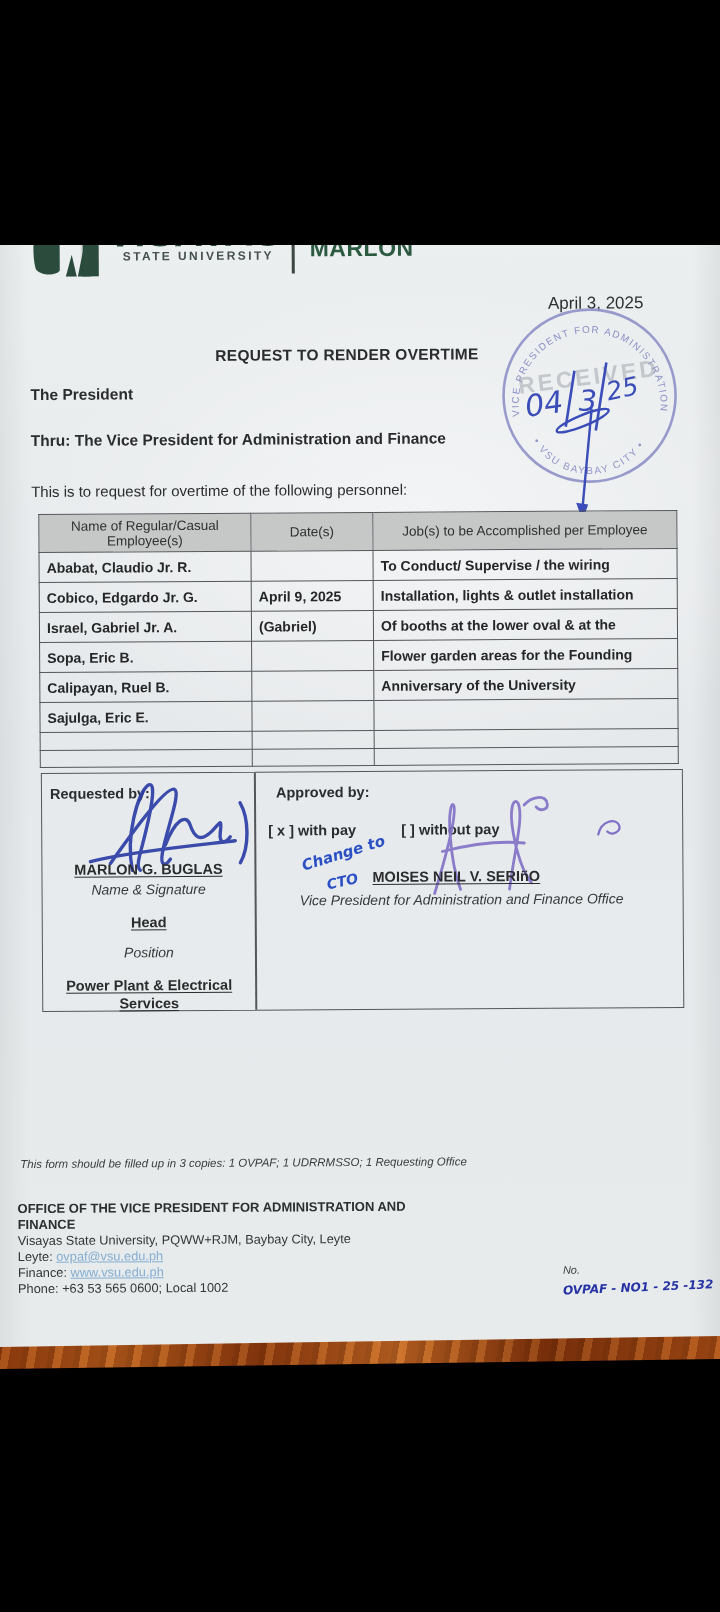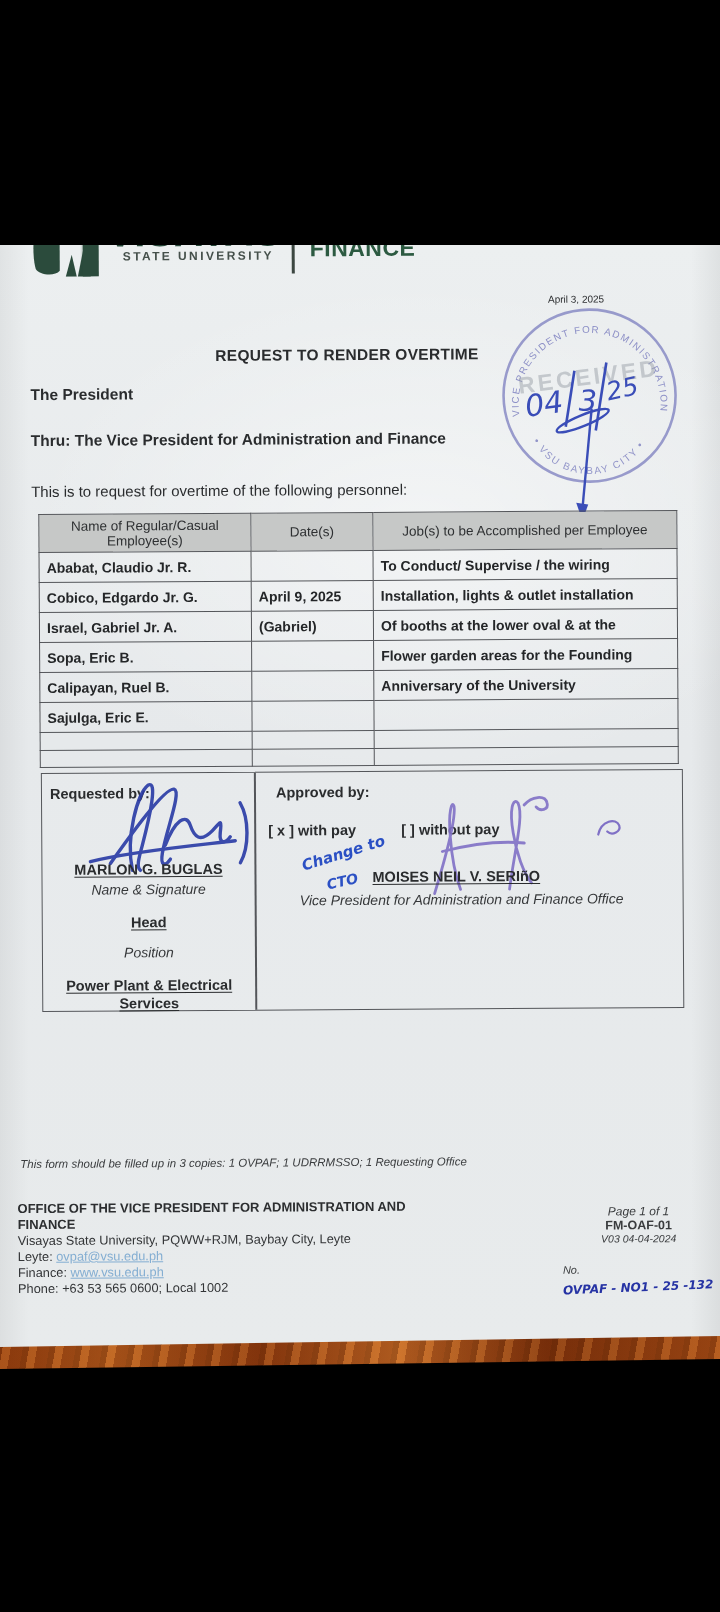--- a/index.html
+++ b/index.html
@@ -27,21 +27,21 @@
     clip-path:polygon(0 0,100% 0,100% calc(100% - 11px),0 100%);
   }
   .doc{position:absolute;left:0;top:0;width:720px;height:1102px;transform:rotate(-0.35deg);color:#2a2c2e;}
   .abs{position:absolute;}
   .u{text-decoration:underline;text-underline-offset:2px;}
   .green{color:#2c5a41;}
   .wordmark{font-size:40px;font-weight:bold;letter-spacing:1px;color:#27483a;}
   .state{font-size:12px;letter-spacing:2.4px;color:#45504b;font-weight:700;}
   .finance{font-size:23px;font-weight:bold;letter-spacing:.5px;}
   .hdr-divider{width:3px;height:46px;background:#3c4741;}
-  .date-line{font-size:10px;font-weight:500;color:#2c2e30;}
+  .date-line{font-size:17px;font-weight:500;color:#2c2e30;}
   .title{font-size:15.5px;font-weight:bold;letter-spacing:.3px;}
   .addr{font-size:15.5px;font-weight:bold;}
   .intro{font-size:15px;}
   table.ot{border-collapse:collapse;table-layout:fixed;width:638px;}
   table.ot td,table.ot th{border:1.4px solid #54565a;overflow:hidden;}
   table.ot th{background:#c6c8c7;font-weight:normal;font-size:13.5px;text-align:center;vertical-align:middle;padding:2px 4px;color:#2e3032;}
   table.ot td{font-size:14px;font-weight:bold;vertical-align:middle;padding:1px 7px;color:#242628;}
   td.c{text-align:left;}
   tr.r{height:30px;} tr.rs{height:18px;} tr.rs2{height:17px;}
   .sigbox{border:1.5px solid #54565a;background:rgba(255,255,255,.06);}
@@ -74,21 +74,21 @@
       <svg class="abs" style="left:36px;top:-18px" width="70" height="48" viewBox="0 0 70 48">
         <path d="M3,2 C0,10 0,30 3,40 C6,46 22,48 27,42 L27,2 Z" fill="#2b4b3c"></path>
         <path d="M33,48 L39,26 L44,48 Z" fill="#2b4b3c"></path>
         <path d="M45,48 L52,14 L58,48 Z" fill="#2b4b3c"></path>
         <path d="M48,2 L66,2 L66,48 L48,48 Z" fill="#2b4b3c" opacity=".12"></path>
         <path d="M50,0 L66,0 L66,48 L50,48 Z" fill="#2b4b3c"></path>
       </svg>
       <div class="abs wordmark" style="left:110px;top:-36px">VISAYAS</div>
       <div class="abs state" style="left:126px;top:3px">STATE UNIVERSITY</div>
       <div class="abs hdr-divider" style="left:295px;top:-18px"></div>
-      <div class="abs finance green" style="left:313px;top:-10px">FINANCE</div>
+      <div class="abs finance green" style="left:313px;top:-10px">MARLON</div>
 
       <div class="abs date-line" style="left:551px;top:50px">April 3, 2025</div>
 
       <svg class="abs" style="left:497px;top:55px" width="190" height="232" viewBox="0 0 190 232">
         <circle cx="95" cy="97" r="86" fill="none" stroke="#8285c2" stroke-width="2.6" opacity=".8"></circle>
         <defs>
           <path id="ringTop" d="M 26 122 A 71 71 0 1 1 164 122"></path>
           <path id="ringBot" d="M 33 130 A 65 65 0 0 0 157 130"></path>
         </defs>
         <text font-size="9.8" letter-spacing="1.6" fill="#8285c2" font-family="Liberation Sans, sans-serif" opacity=".9">
@@ -218,25 +218,20 @@
       <div class="abs note-copies" style="left:18px;top:911px">This form should be filled up in 3 copies: 1 OVPAF; 1 UDRRMSSO; 1 Requesting Office</div>
 
       <div class="abs foot" style="left:15px;top:954px;width:440px">
         <div class="office">OFFICE OF THE VICE PRESIDENT FOR ADMINISTRATION AND FINANCE</div>
         <div>Visayas State University, PQWW+RJM, Baybay City, Leyte</div>
         <div><span>Leyte: </span><span class="link">ovpaf@vsu.edu.ph</span></div>
         <div><span>Finance: </span><span class="link">www.vsu.edu.ph</span></div>
         <div>Phone: +63 53 565 0600; Local 1002</div>
       </div>
 
-      <div class="abs fright" style="left:562px;top:961px;width:148px">
-        <div class="fr1">Page 1 of 1</div>
-        <div class="fr2">FM-OAF-01</div>
-        <div class="fr3">V03 04-04-2024</div>
-      </div>
       <div class="abs" style="left:560px;top:1016px;width:160px">
         <span class="no-label">No.</span>
         <span class="hand no-val">OVPAF - NO1 - 25 -132</span>
       </div>
 
     </div>
   </div>
 
   <div class="black-top"></div>
   <div class="black-bottom"></div>

